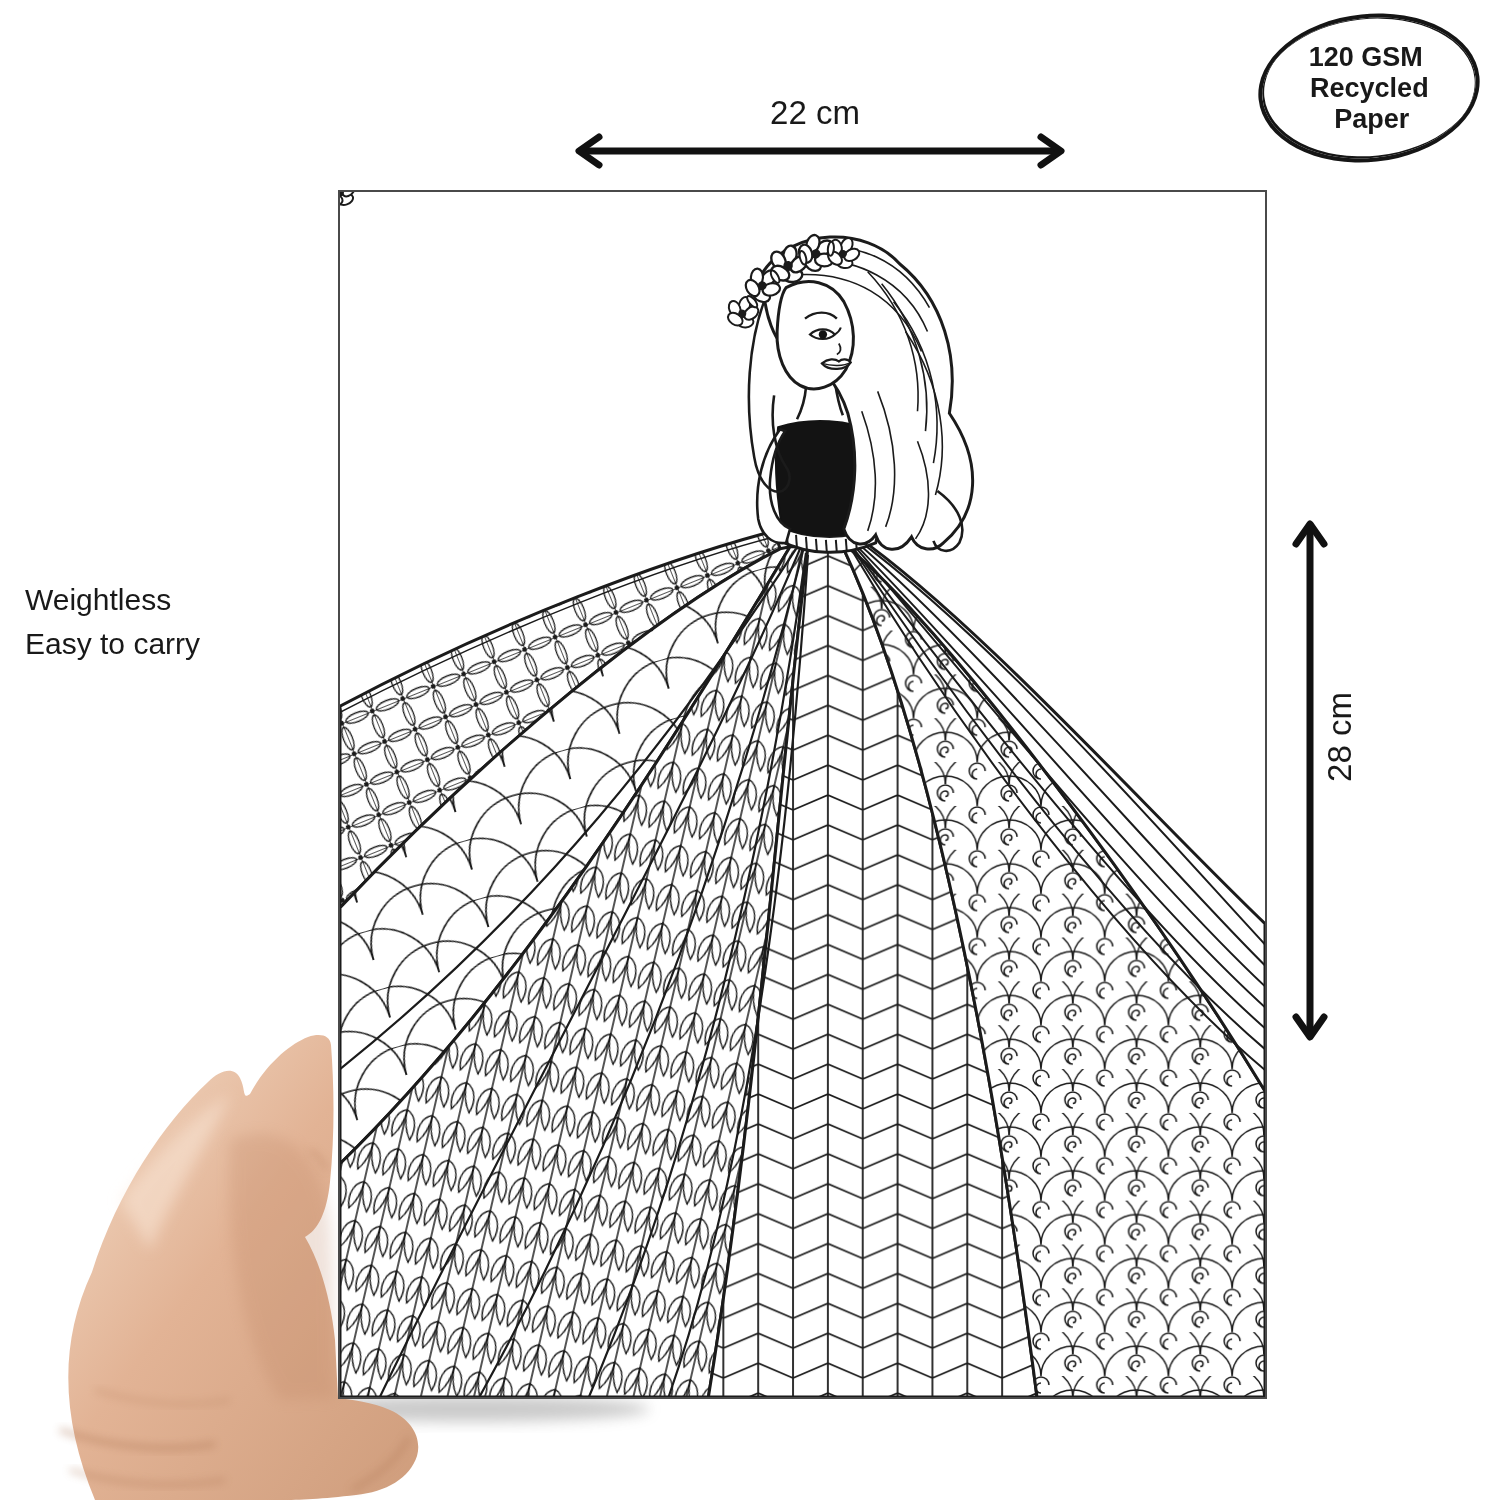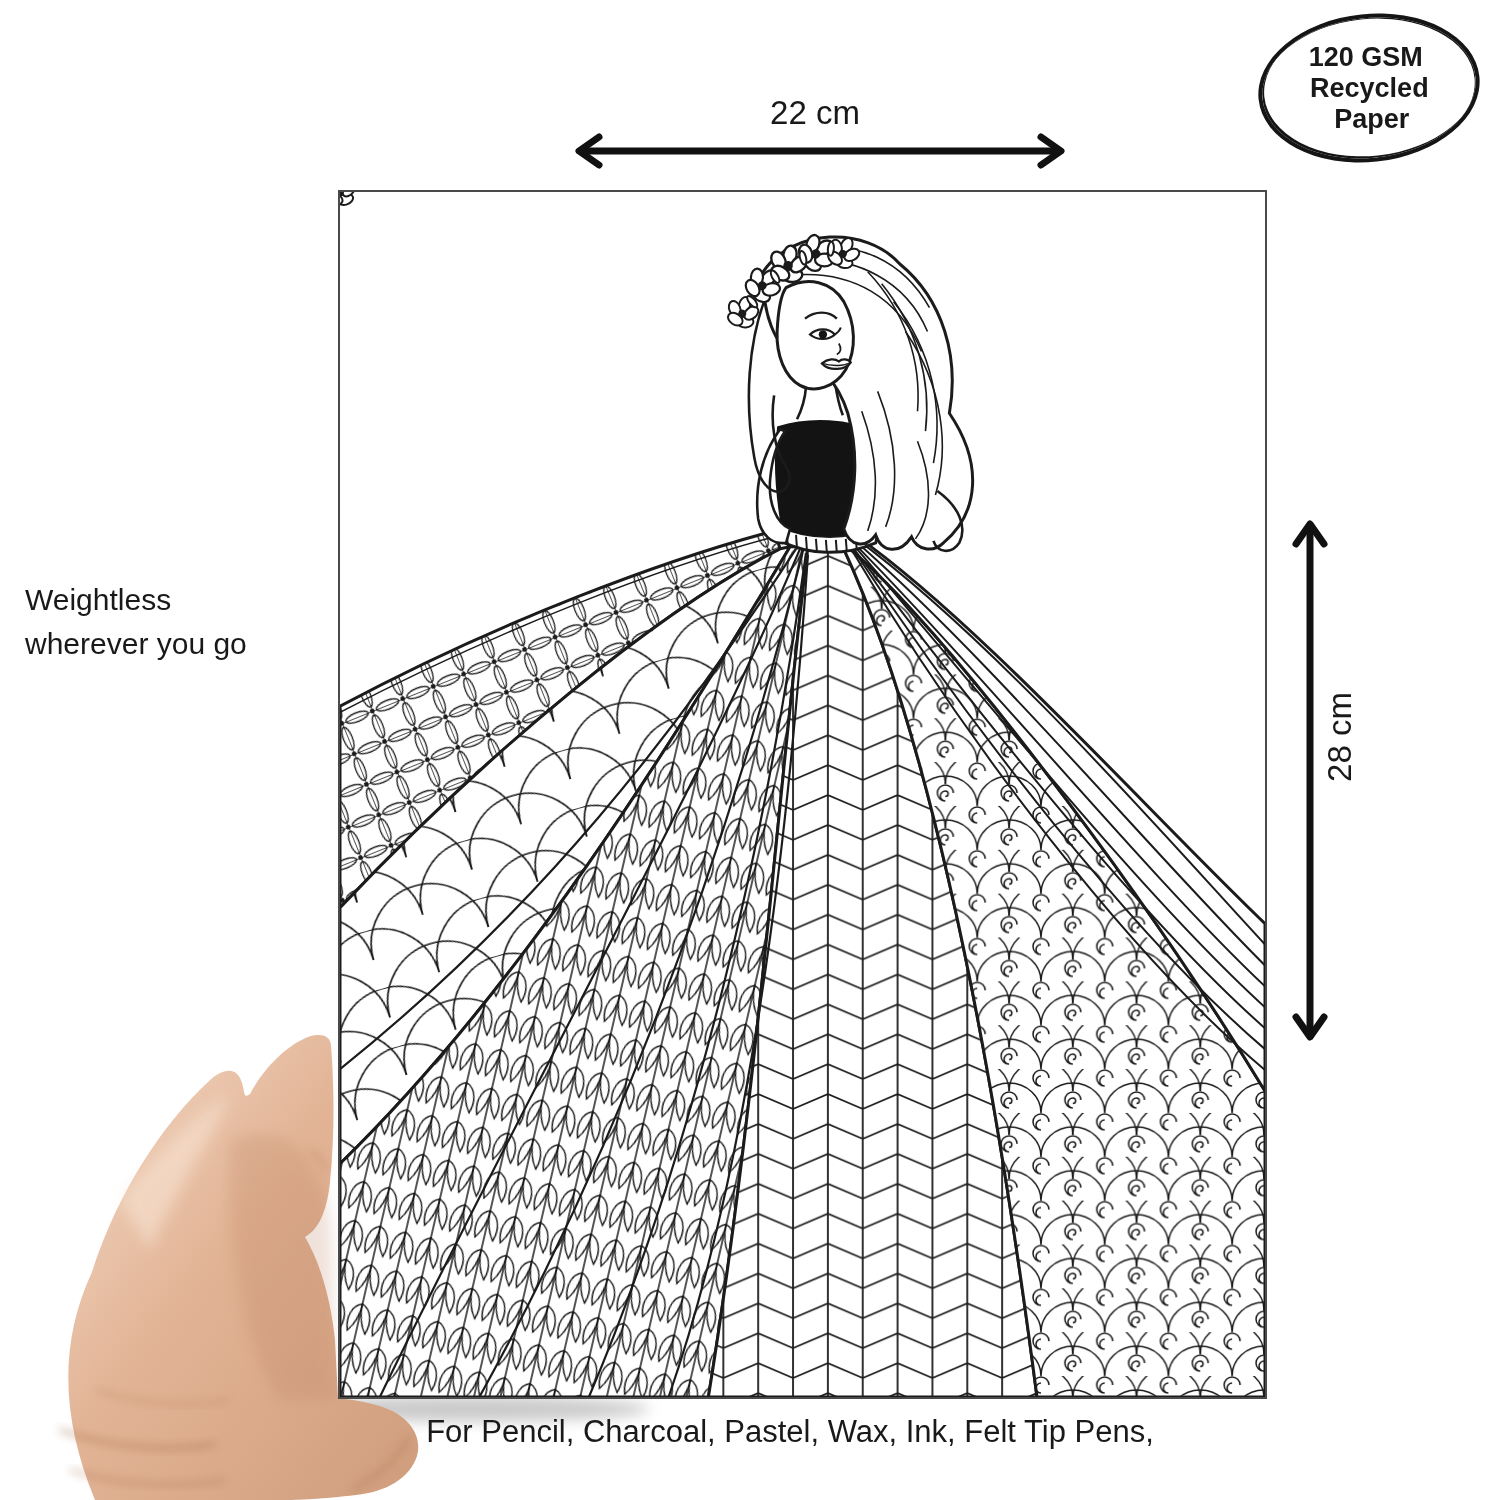--- a/index.html
+++ b/index.html
@@ -265,20 +265,19 @@
     <g stroke="#111" stroke-width="7" fill="none" stroke-linecap="round" stroke-linejoin="round">
       <path d="M21 18 V527"></path>
       <path d="M7 36 L21 16 L35 36"></path>
       <path d="M7 509 L21 529 L35 509"></path>
     </g>
   </svg>
   <div class="abs dim-label dim-right-label">28 cm</div>
 
   <div class="abs side-note">
     <div>Weightless</div>
-    <div>wherever you go</div>
+    <div>Easy to carry</div>
   </div>
 
   <div class="abs footer-note">
-    <div>For Pencil, Charcoal, Pastel, Wax, Ink, Felt Tip Pens,</div>
   </div>
 
 </div>
 
 </body></html>

